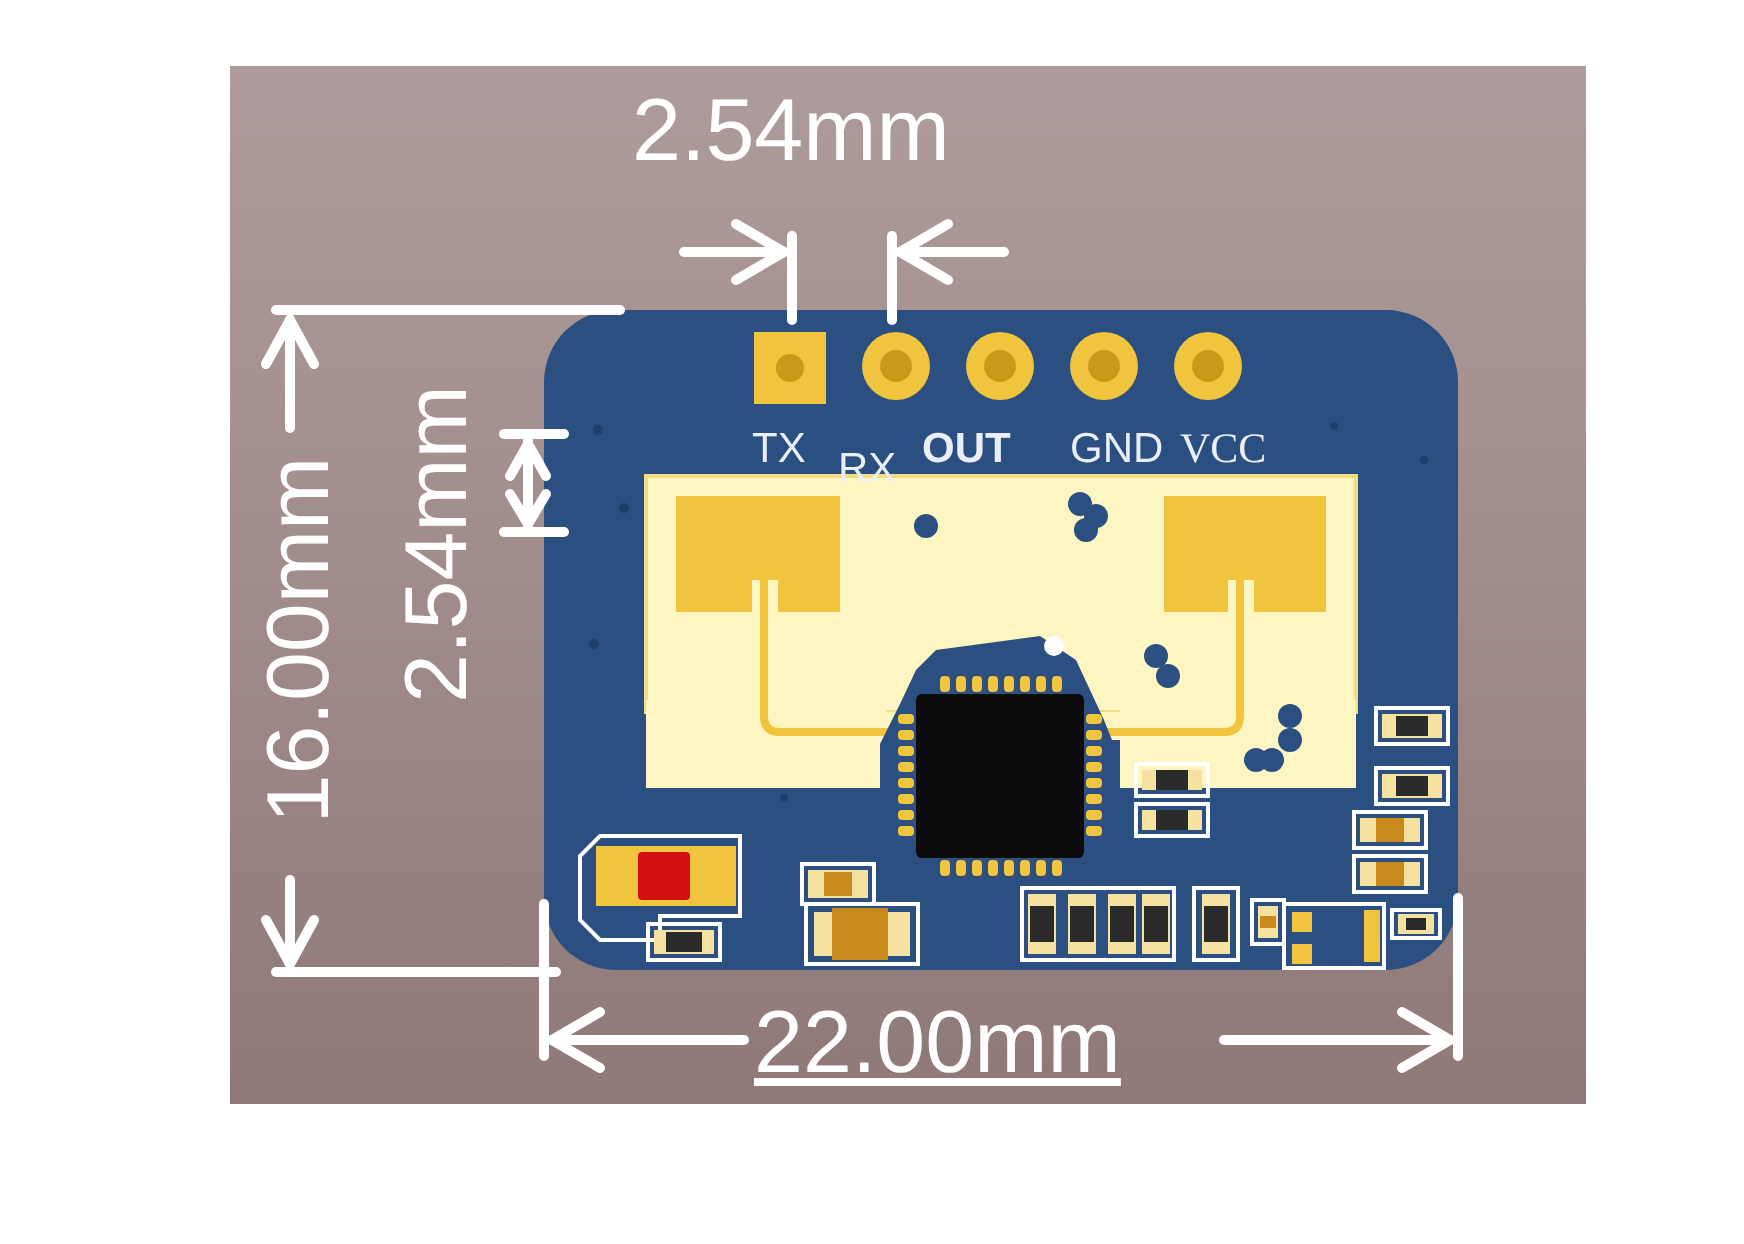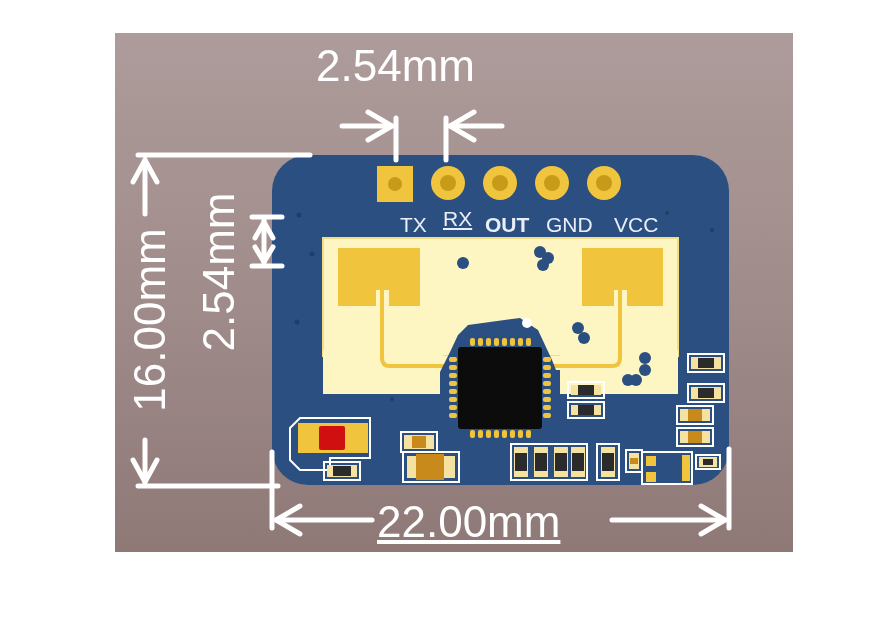--- a/index.html
+++ b/index.html
@@ -1,20 +1,20 @@
 <!DOCTYPE html>
 <html><head>
 <meta charset="utf-8">
 <style>
   html, body { margin:0; padding:0; }
   body { width:872px; height:622px; background:#ffffff; position:relative; overflow:hidden; font-family:"Liberation Sans", sans-serif; }
   .bg { position:absolute; left:115px; top:33px; width:678px; height:519px;
         background:linear-gradient(180deg,#ad9c9b 0%,#a08c8b 50%,#8e7977 100%); }
   .dim-text { position:absolute; color:#ffffff; font-size:44px; line-height:1; white-space:nowrap; letter-spacing:0px; }
-  .pin-label { position:absolute; color:#e9eef7; font-size:21px; line-height:1; white-space:nowrap;margin-left:24px; }
+  .pin-label { position:absolute; color:#e9eef7; font-size:21px; line-height:1; white-space:nowrap; }
   svg { position:absolute; left:0; top:0; }
 </style>
 </head>
 <body>
 
 <div class="bg"></div>
 
 <svg width="872" height="622" viewBox="0 0 872 622">
 
   <rect x="272" y="155" width="457" height="330" rx="36" ry="36" fill="#2a4f80"></rect>
@@ -210,16 +210,16 @@
     <polyline points="701,506 725,520 701,534"></polyline>
   </g>
 </svg>
 
 <div class="dim-text" style="left:316px; top:44px;">2.54mm</div>
 <div class="dim-text" style="left:150px; top:320px; transform:translate(-50%,-50%) rotate(-90deg); left:150px;">16.00mm</div>
 <div class="dim-text" style="left:219px; top:272px; transform:translate(-50%,-50%) rotate(-90deg);">2.54mm</div>
 <div class="dim-text" style="left:377px; top:500px;text-decoration:underline;">22.00mm</div>
 
 <div class="pin-label" style="left:376px; top:214px;">TX</div>
-<div class="pin-label" style="left:419px; top:208px;text-decoration:underline;">RX</div>
+<div class="pin-label" style="left:419px; top:224px;">RX</div>
 <div class="pin-label" style="left:461px; top:214px;font-weight:bold;">OUT</div>
-<div class="pin-label" style="left:522px; top:214px;">GND</div>
-<div class="pin-label" style="left:590px; top:214px;">VCC</div>
+<div class="pin-label" style="left:535px; top:214px;">GND</div>
+<div class="pin-label" style="left:590px; top:214px;font-family:Liberation Serif, serif;">VCC</div>
 
 </body></html>

